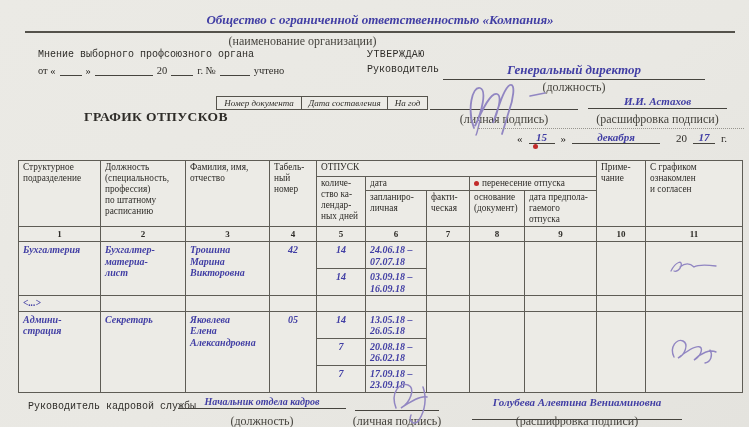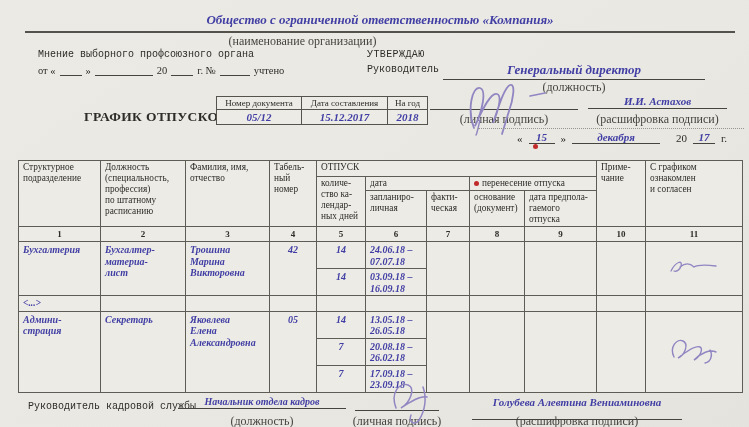--- a/index.html
+++ b/index.html
@@ -29,21 +29,21 @@
   .approve-label{left:367px; top:49px; letter-spacing:.4px;}
   .union-row{left:38px; top:64px; display:flex; align-items:flex-end; gap:4px; font-size:10.5px;}
   .head-label{left:367px; top:64px;}
   .director-line{left:443px; top:62px; width:262px; font-size:13px; padding-bottom:1px;}
   .director-caption{left:443px; top:80px; width:262px;}
 
   
   .doc-title{left:84px; top:109px; font-size:13.5px; font-weight:bold; letter-spacing:.4px;}
   table{border-collapse:collapse;}
   .doc-table{left:216px; top:96px; table-layout:fixed; background:#ecebe6;}
-  .doc-table td{border:1px solid var(--line); text-align:center; overflow:hidden;}
+  .doc-table td{border:1px solid var(--line); text-align:center; overflow:hidden;font-style:italic;}
   .doc-table .hdr td{font-size:9px; height:13px; padding:0 2px;}
   .doc-table .val td{font-size:11px; height:15px;}
 
   .sig-line{left:430px; top:95px; width:148px; height:15px; border-bottom:1px solid #46443e;}
   .sig-caption{left:430px; top:112px; width:148px;}
   .name-line{left:588px; top:95px; width:139px; font-size:11px; padding-bottom:1px;}
   .name-caption{left:588px; top:112px; width:139px;}
   .dotted{left:478px; top:128px; width:266px; border-top:1px dotted #97958e; height:0;}
 
   .date-row{left:517px; top:131px; display:flex; align-items:flex-end; gap:6px; font-size:11px;}
@@ -102,25 +102,20 @@
     <colgroup>
         <col style="width:85px">
         <col style="width:86px">
         <col style="width:40px">
       </colgroup>
     <tbody>
         <tr class="hdr">
       <td>Номер документа</td>
       <td>Дата составления</td>
       <td>На год</td>
-    </tr>
-    <tr class="val blue">
-      <td>05/12</td>
-      <td>15.12.2017</td>
-      <td>2018</td>
     </tr>
   </tbody>
     </table>
 
   <div class="abs sig-line"></div>
   <div class="abs sig-caption caption">(личная подпись)</div>
   <div class="abs name-line ruled blue">И.И. Астахов</div>
   <div class="abs name-caption caption">(расшифровка подписи)</div>
   <svg class="abs sig-svg" style="left:452px; top:76px;" width="105" height="60" viewBox="0 0 105 60" fill="none" stroke="currentColor" stroke-width="1.8" stroke-linecap="round">
     <path d="M22,52 C15,34 20,10 28,12 C35,14 30,36 23,50 C31,32 39,16 45,18 C51,20 45,38 41,47 C47,30 52,12 58,9 C64,7 61,24 57,35 L50,58"></path>

